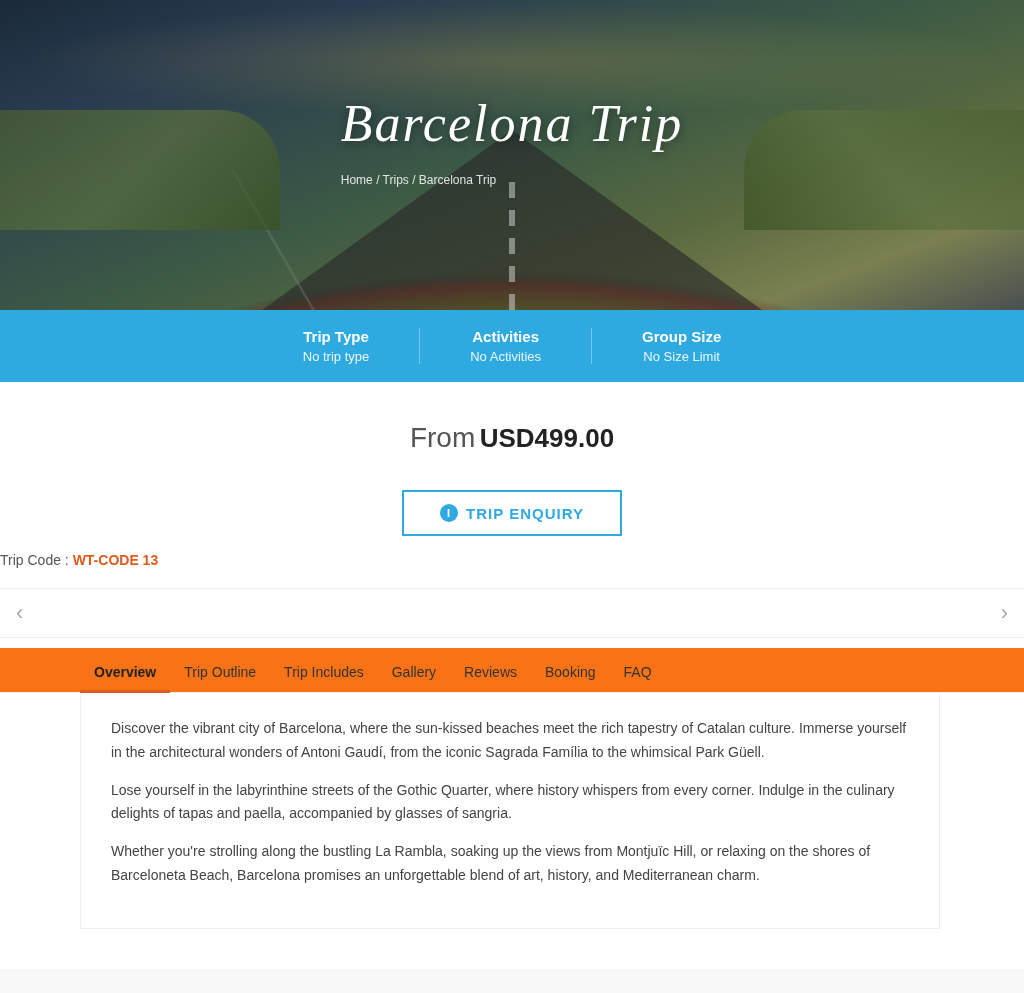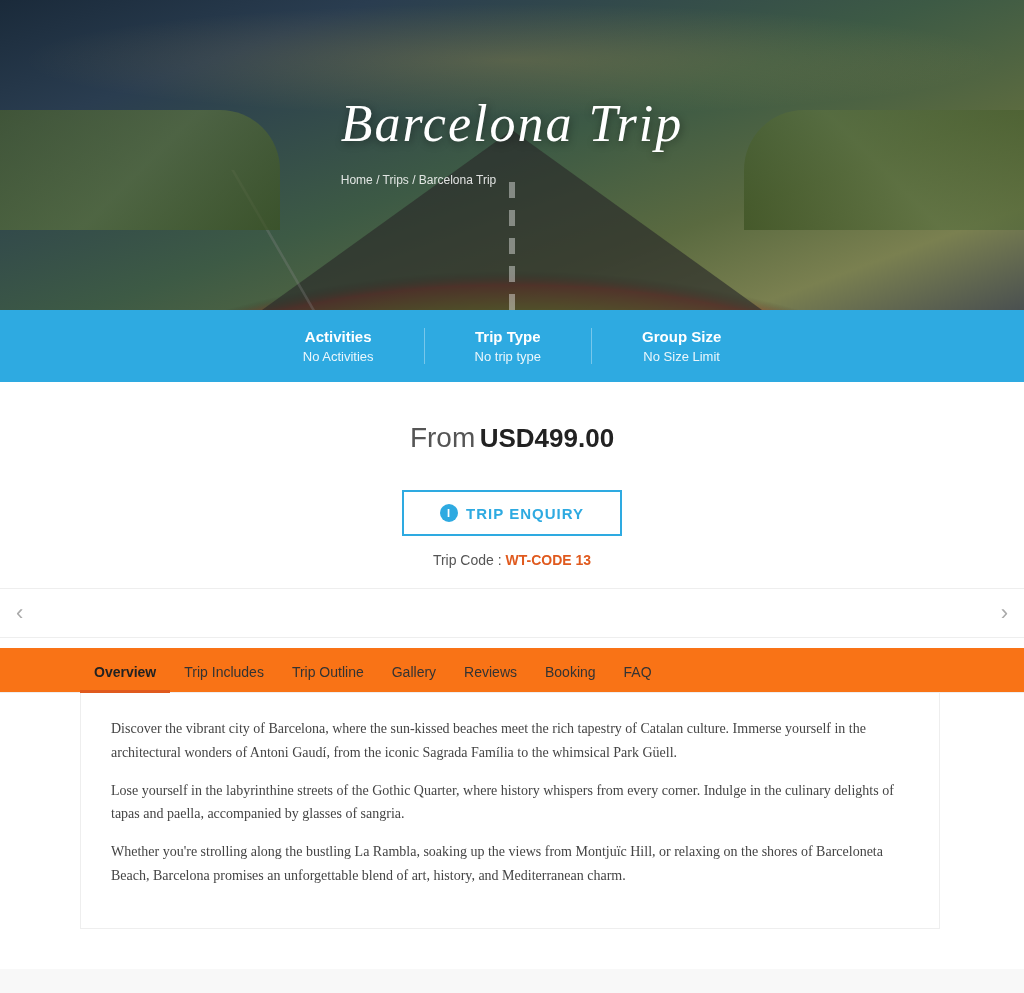--- a/index.html
+++ b/index.html
@@ -100,21 +100,21 @@
       height: 18px;
       border-radius: 50%;
       background: #2eaae1;
       color: #fff;
       font-size: 11px;
       font-weight: 700;
     }
 
     
     .trip-code {
-      text-align: center;
+      text-align: left;
       font-size: 14px;
       color: #555;
       margin-bottom: 20px;
     }
     .trip-code-value { color: #e05a1e; font-weight: 600; }
 
     
     .slider-area {
       position: relative;
       margin: 10px 0;
@@ -173,21 +173,21 @@
       margin: 0 auto;
       padding: 24px 30px;
       font-size: 14px;
       line-height: 1.7;
       color: #444;
       border: 1px solid #eee;
       border-top: none;
       margin-left: 80px;
       margin-right: 80px;
     }
-    .content-area p { margin-bottom: 14px; font-family: Liberation Serif, serif; }
+    .content-area p { margin-bottom: 14px; }
     .content-area p:last-child { margin-bottom: 16px; }
 
     
     .related-section {
       text-align: center;
       background: #f8f8f8;
       padding: 40px 20px 40px;
       margin-top: 40px;
     }
     .related-subtitle {
@@ -251,26 +251,26 @@
       <span> / </span>
       <a href="#">Trips</a>
       <span> / </span>
       <span>Barcelona Trip</span>
     </div>
   </div>
 </div>
 
 <div class="info-bar">
   <div class="info-bar-item">
+    <div class="info-bar-label">Trip Type</div>
+    <div class="info-bar-value">No trip type</div>
+  </div>
+  <div class="info-bar-item">
     <div class="info-bar-label">Activities</div>
     <div class="info-bar-value">No Activities</div>
-  </div>
-  <div class="info-bar-item">
-    <div class="info-bar-label">Trip Type</div>
-    <div class="info-bar-value">No trip type</div>
   </div>
   <div class="info-bar-item">
     <div class="info-bar-label">Group Size</div>
     <div class="info-bar-value">No Size Limit</div>
   </div>
 </div>
 
 <div class="price-section">
   <span class="price-from">From</span>
   <span class="price-amount">USD499.00</span>
@@ -292,22 +292,22 @@
   <button class="slider-arrow left">
     <span>‹</span>
   </button>
   <button class="slider-arrow right">
     <span>›</span>
   </button>
 </div>
 
 <div class="tabs-bar">
   <div class="tab-item active">Overview</div>
+  <div class="tab-item">Trip Outline</div>
   <div class="tab-item">Trip Includes</div>
-  <div class="tab-item">Trip Outline</div>
   <div class="tab-item">Gallery</div>
   <div class="tab-item">Reviews</div>
   <div class="tab-item">Booking</div>
   <div class="tab-item">FAQ</div>
 </div>
 
 <div class="content-area">
   <p>Discover the vibrant city of Barcelona, where the sun-kissed beaches meet the rich tapestry of Catalan culture. Immerse yourself in the architectural wonders of Antoni Gaudí, from the iconic Sagrada Família to the whimsical Park Güell.</p>
   <p>Lose yourself in the labyrinthine streets of the Gothic Quarter, where history whispers from every corner. Indulge in the culinary delights of tapas and paella, accompanied by glasses of sangria.</p>
   <p>Whether you're strolling along the bustling La Rambla, soaking up the views from Montjuïc Hill, or relaxing on the shores of Barceloneta Beach, Barcelona promises an unforgettable blend of art, history, and Mediterranean charm.</p>

